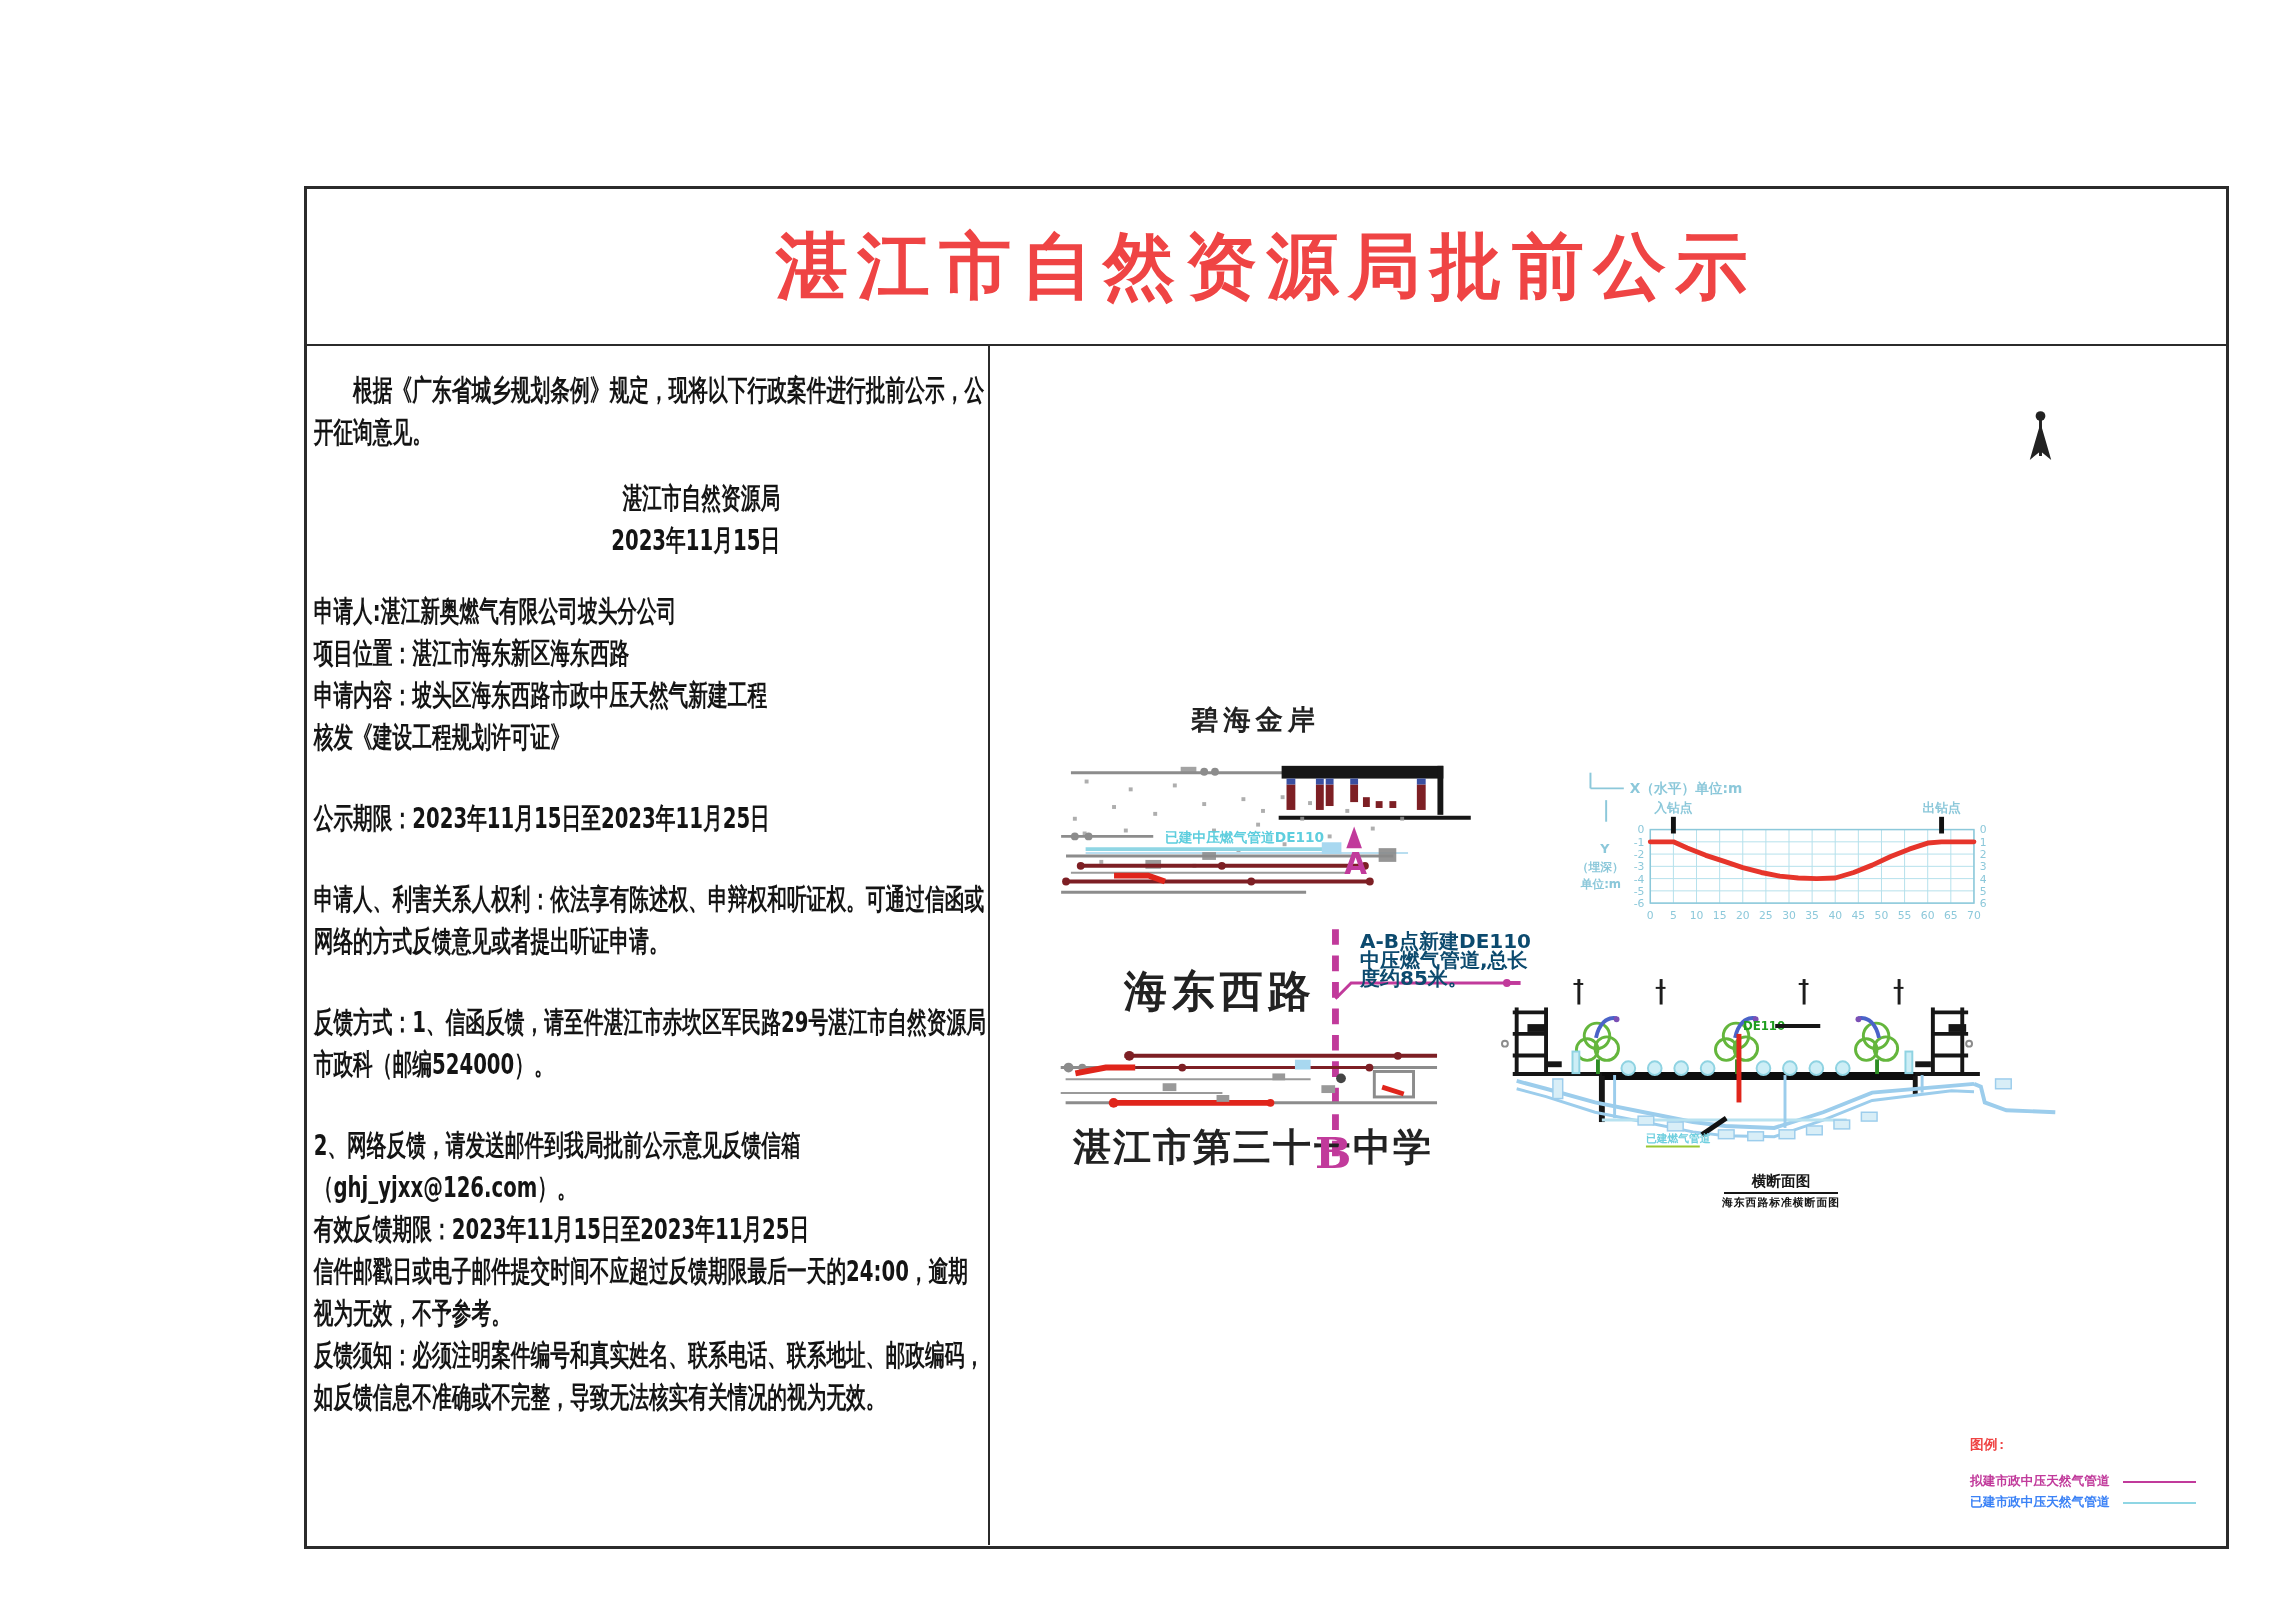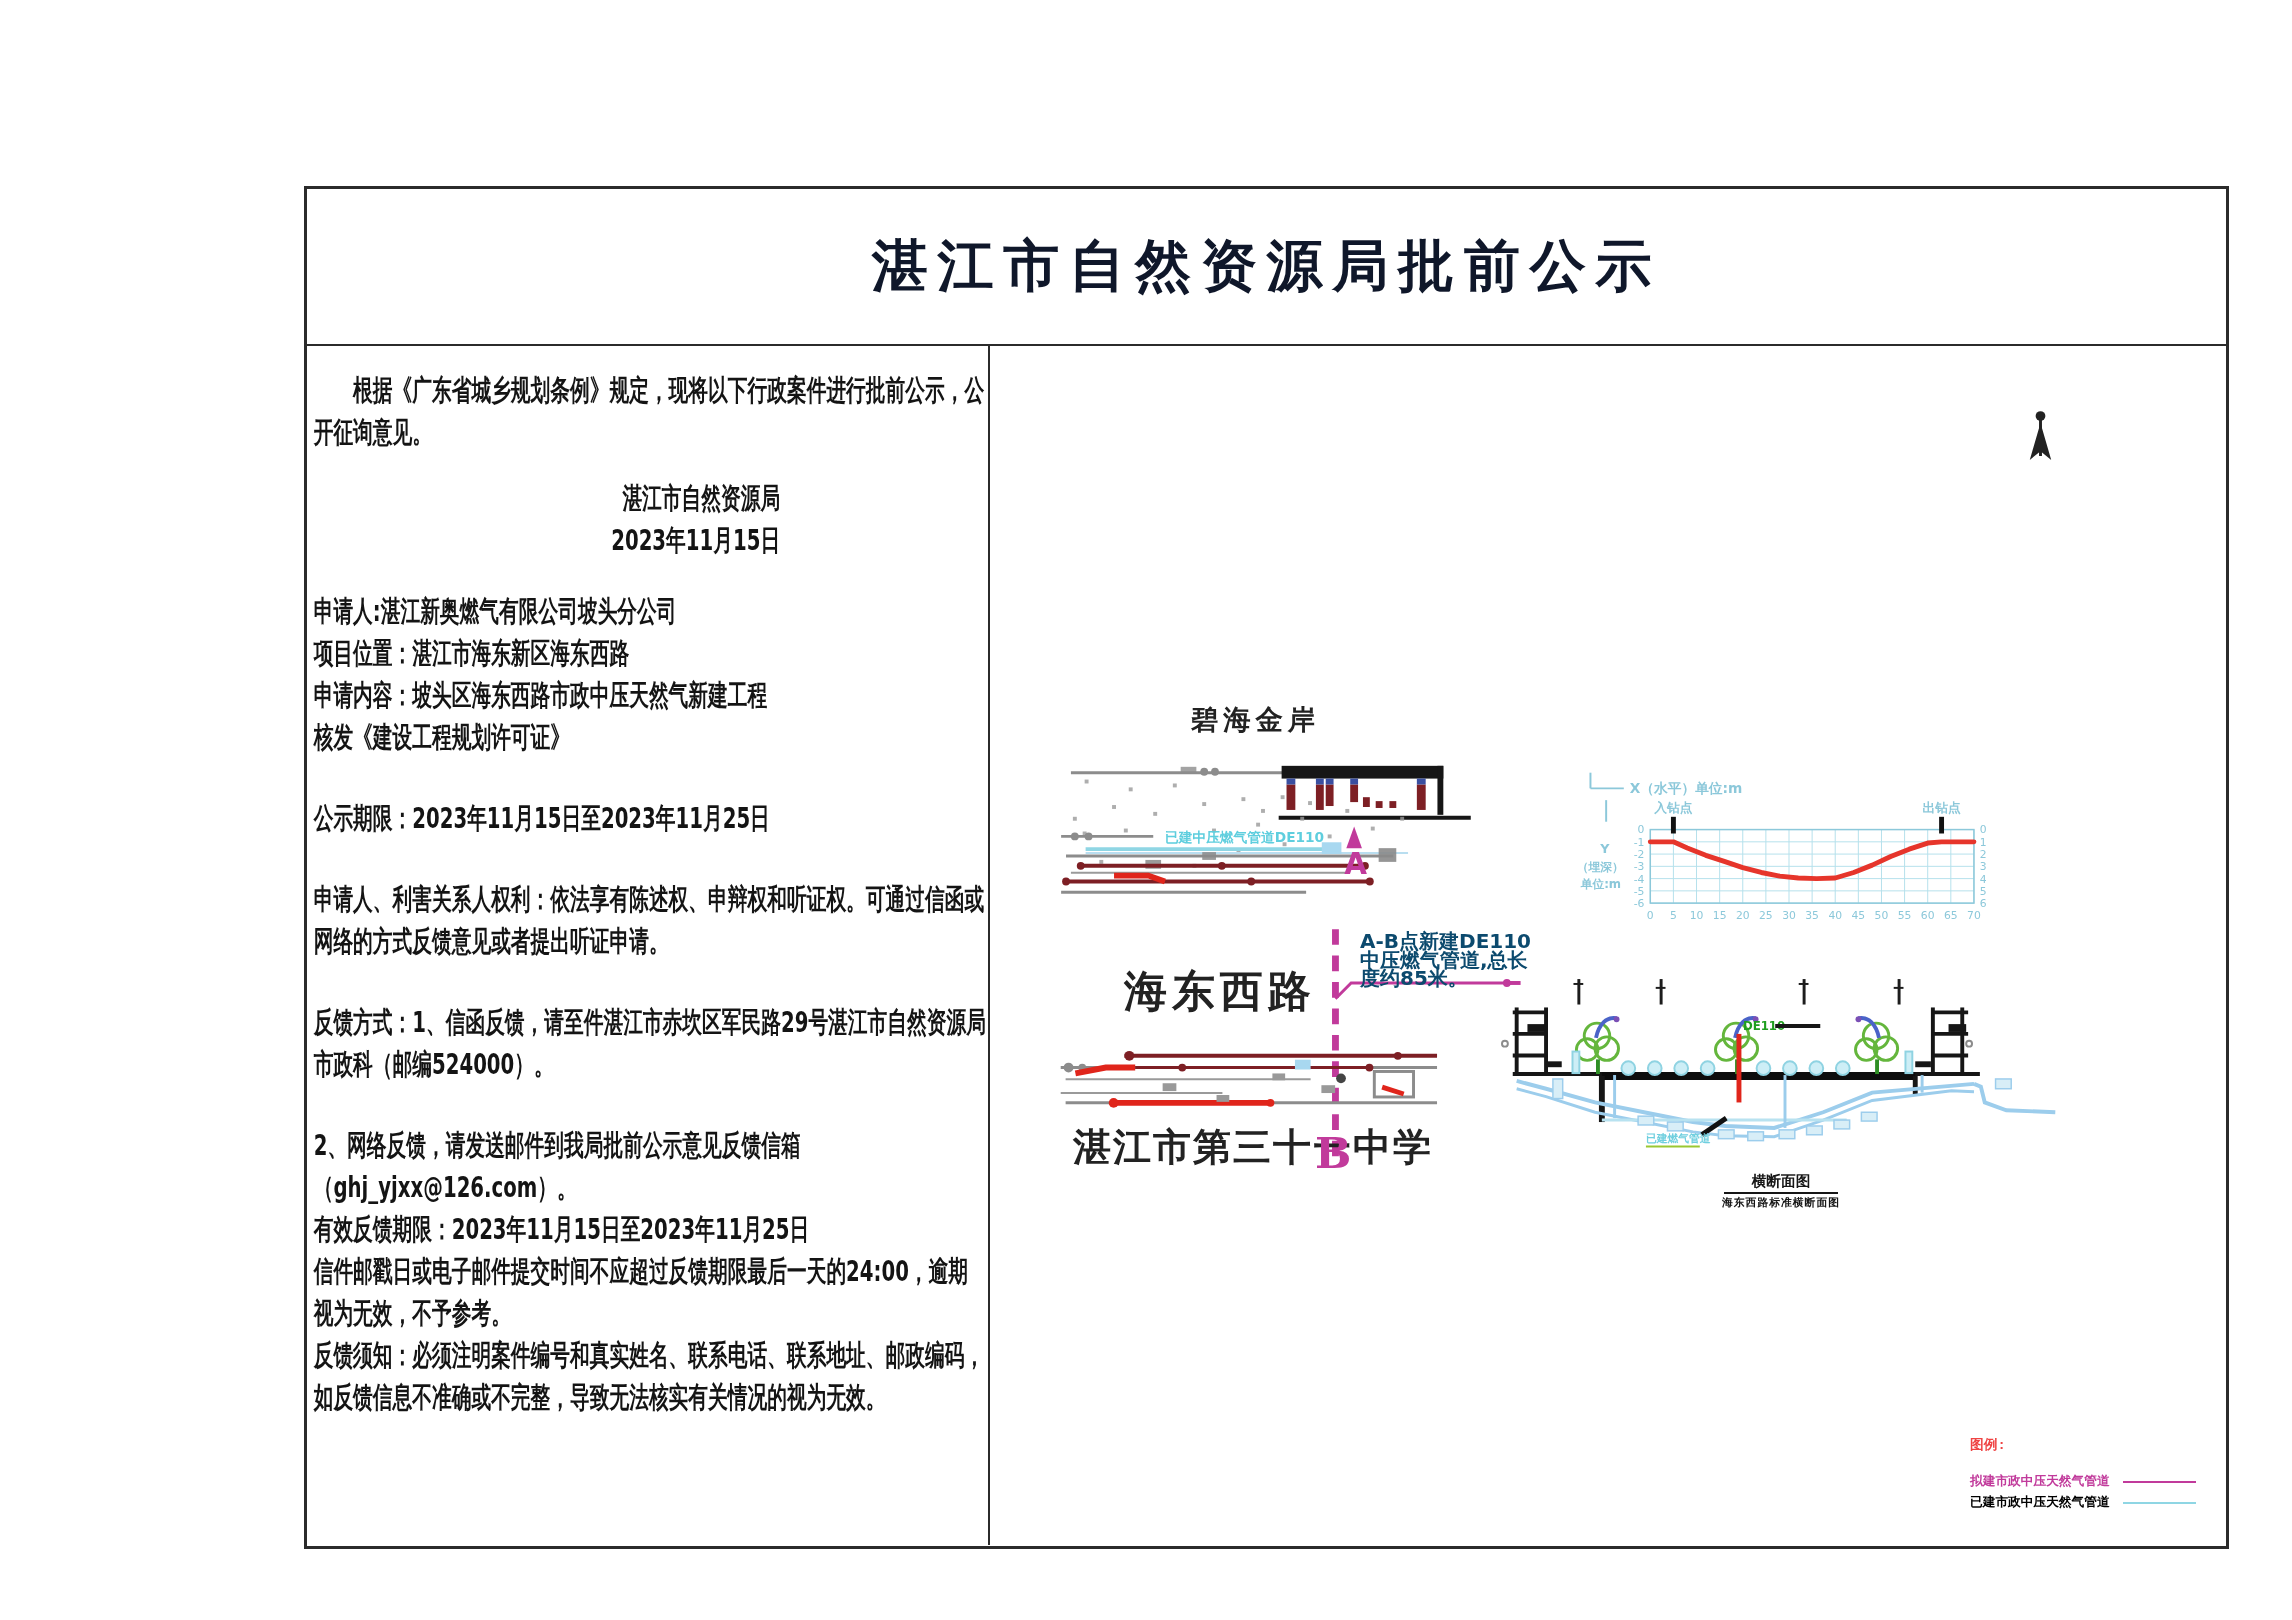--- a/index.html
+++ b/index.html
@@ -1,21 +1,21 @@
 <!DOCTYPE html>
 <html><head>
 <meta charset="utf-8">
 <style>
   html,body{margin:0;padding:0;background:#ffffff;}
   .page{position:relative;width:2293px;height:1620px;background:#fff;overflow:hidden;
         font-family:"DejaVu Sans","Liberation Sans",sans-serif;color:#1c1c1c;}
   .frame{position:absolute;left:304px;top:186px;width:1919px;height:1357px;border:3.9px solid #2b2b2b;}
   .title-band{height:155px;border-bottom:2.9px solid #2b2b2b;display:flex;align-items:center;justify-content:center;}
-  .big-title{font-family:"DejaVu Serif","Liberation Serif",serif;font-weight:bold;font-size:56px;
-             letter-spacing:9.8px;color:#0f172a;white-space:nowrap;}
+  .big-title{font-family:"DejaVu Serif","Liberation Serif",serif;font-weight:bold;font-size:72px;
+             letter-spacing:9.8px;color:#ef4444;white-space:nowrap;}
   .body-wrap{display:flex;height:1199px;}
   .left-col{width:681px;border-right:2.9px solid #2b2b2b;overflow:hidden;}
   .left-inner{width:990px;transform:scaleX(0.68);transform-origin:left top;
               padding:13.7px 0 0 9.8px;font-weight:bold;font-size:29px;line-height:42px;color:#141414;}
   .p-intro{text-indent:2em;margin-top:9.8px;}
   .issuer-block{width:686px;text-align:right;margin-top:23.5px;}
   .block-applicant{margin-top:29px;}
   .m40{margin-top:39px;}
   .right-col{position:relative;flex:1;}
   .abs{position:absolute;}
@@ -392,21 +392,21 @@
         </div>
 
         <div class="abs legend-box" style="left:980px;top:1090px;">
           <div class="legend-title">图例:</div>
           <div id="legend-rows">
               <div class="legend-row">
                 <span style="color: rgb(193, 58, 155);">拟建市政中压天然气管道</span>
                 <span class="sw" style="border-top-color: rgb(193, 58, 155);"></span>
               </div>
               <div class="legend-row">
-                <span style="color: #000000;">已建市政中压天然气管道</span>
+                <span style="color: #3b82f6;">已建市政中压天然气管道</span>
                 <span class="sw" style="border-top-color: rgb(143, 214, 228);"></span>
               </div>
             </div>
         </div>
 
       </div>
     </div>
   </div>
 </div>
 

